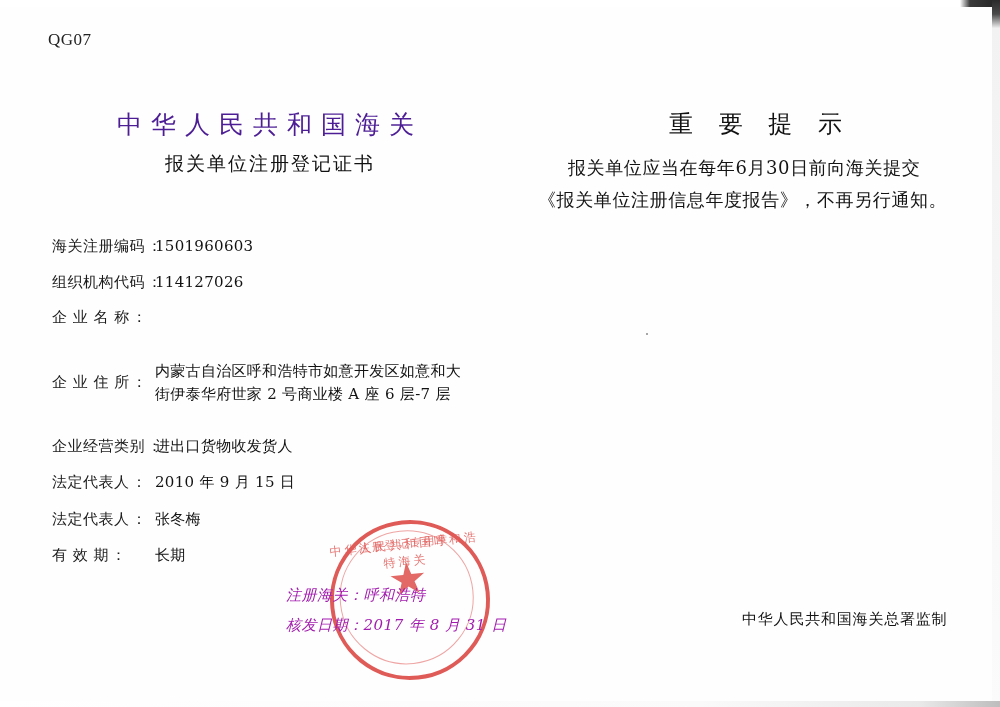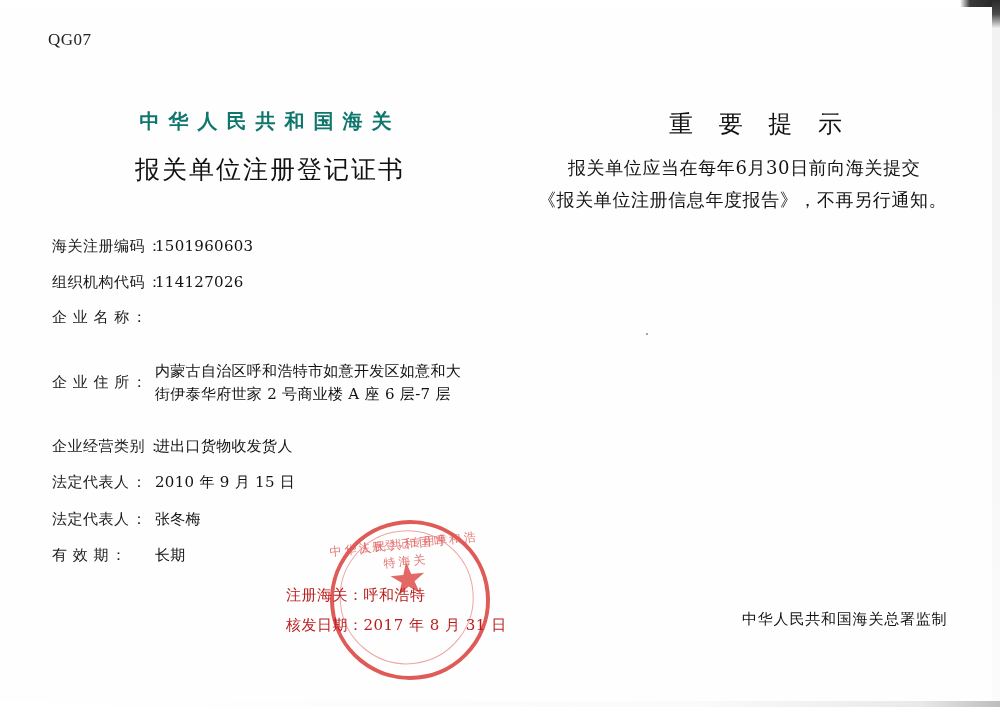--- a/index.html
+++ b/index.html
@@ -54,30 +54,30 @@
 
   
   .title-block {
     position: absolute;
     left: 60px;
     top: 108px;
     width: 420px;
     text-align: center;
   }
   .title-line1 {
-    font-size: 20px;
+    font-size: 25px;
     letter-spacing: 9px;
-    font-weight: bold;
-    font-family: "DejaVu Serif", "Liberation Serif", serif;
-    color: #0f766e;
+    font-weight: normal;
+    font-family: "DejaVu Serif", "Liberation Serif", serif;
+    color: #4c1d95;
     white-space: nowrap;
   }
   .title-line2 {
-    margin-top: 18px;
-    font-size: 25px;
+    margin-top: 10px;
+    font-size: 19px;
     letter-spacing: 2px;
     font-family: "DejaVu Serif", "Liberation Serif", serif;
     color: #111;
     white-space: nowrap;
   }
 
   .fields {
     position: absolute;
     left: 52px;
     top: 235px;
@@ -111,21 +111,22 @@
   .gap-md { height: 20px; }
 
   .sign-block {
     position: absolute;
     left: 286px;
     top: 580px;
     font-size: 15px;
     line-height: 2.0;
     letter-spacing: 0.5px;
     font-family: "DejaVu Serif", "Liberation Serif", serif;
-    color: #b91c1c;
+    color: #a21caf;
+    font-style: italic;
   }
 
   
   .seal {
     position: absolute;
     left: 330px;
     top: 520px;
     width: 152px;
     height: 152px;
     border-radius: 50%;

